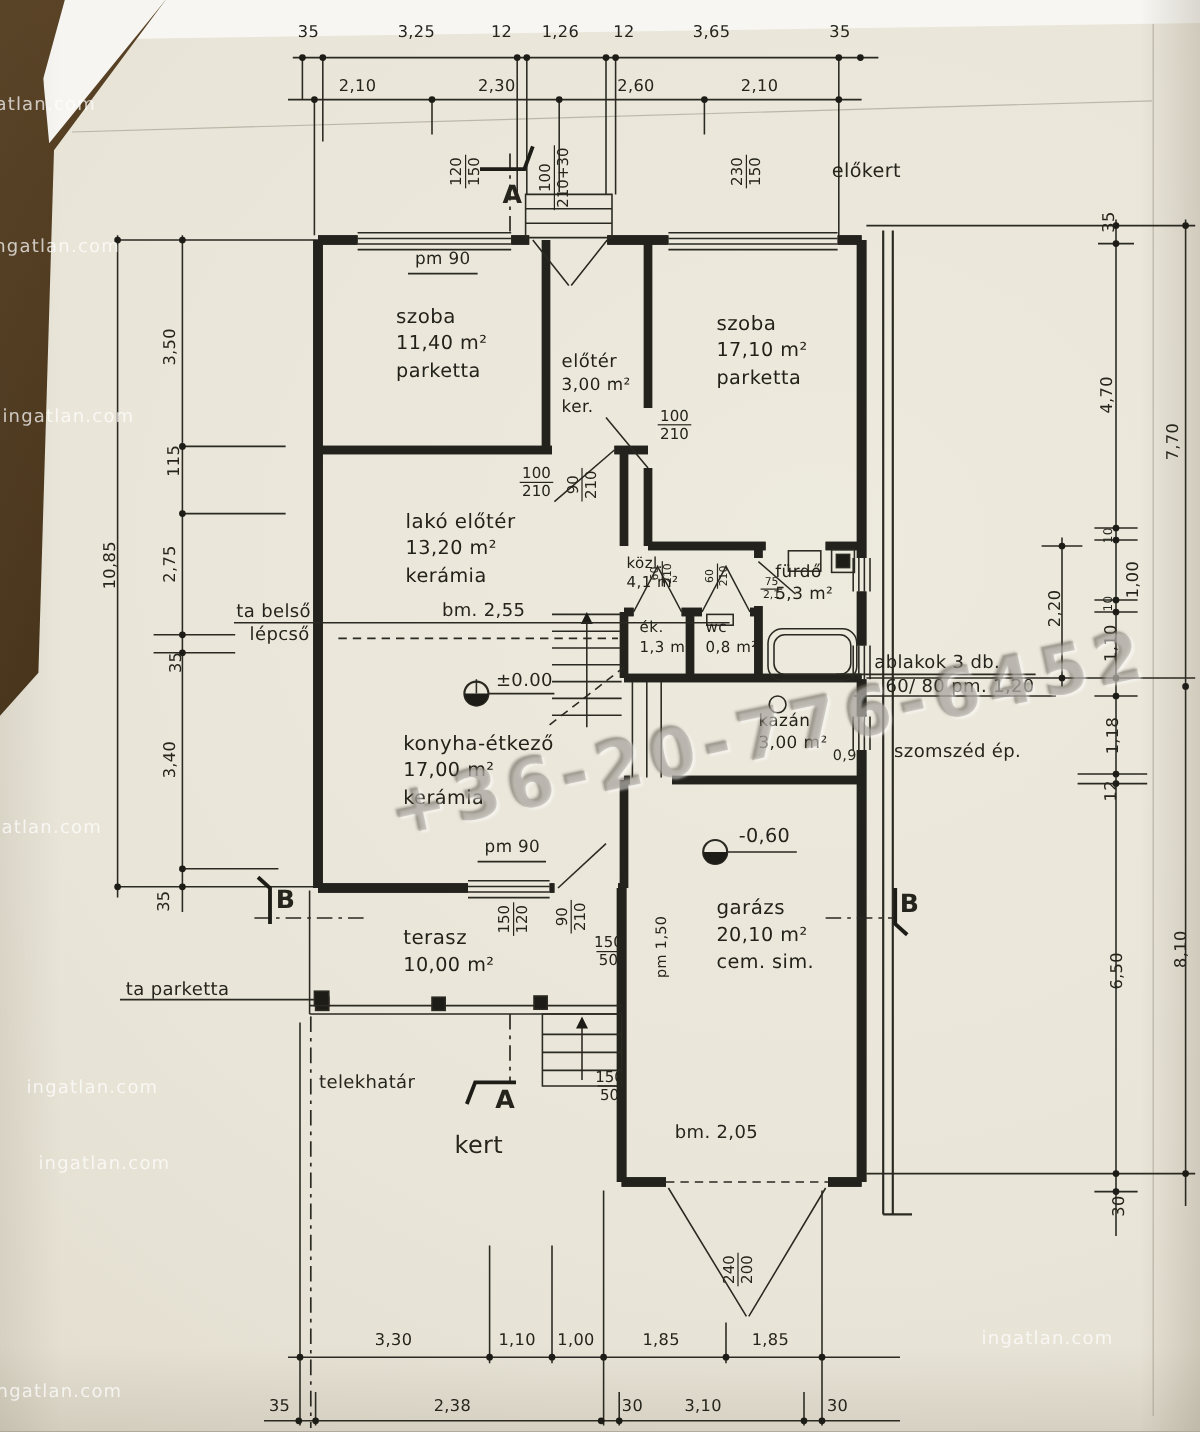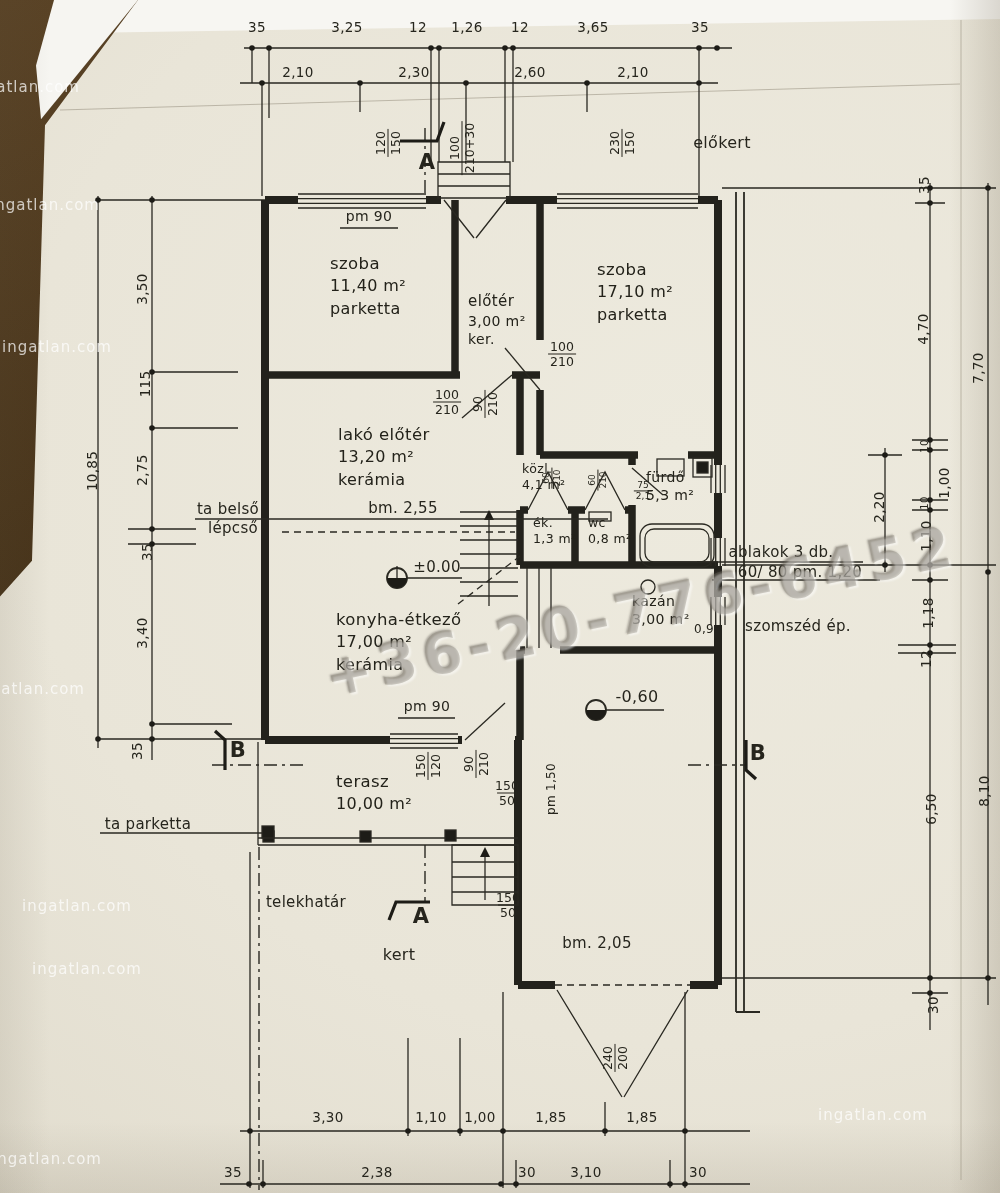--- a/index.html
+++ b/index.html
@@ -286,24 +286,29 @@
   </div>
   <div class="room" style="left:336px;top:608px">
     <div class="rname">konyha-étkező</div>
     <div>17,00 m²</div>
     <div>kerámia</div>
   </div>
   <div class="room" style="left:336px;top:770px">
     <div class="rname">terasz</div>
     <div>10,00 m²</div>
   </div>
+  <div class="room" style="left:597px;top:745px">
+    <div class="rname">garázs</div>
+    <div>20,10 m²</div>
+    <div>cem. sim.</div>
+  </div>
   <span class="lbl" style="left:704px;top:629px;font-size:12px">0,9</span>
 
   <span class="lbl note" style="left:722px;top:142px;font-size:16px">előkert</span>
-  <span class="lbl note" style="left:399px;top:954px;font-size:16px">kert</span>
+  <span class="lbl note" style="left:399px;top:954px;font-size:20px">kert</span>
   <span class="lbl note" style="left:306px;top:902px">telekhatár</span>
   <span class="lbl note" style="left:148px;top:824px">ta parketta</span>
   <span class="lbl note" style="left:228px;top:509px">ta belső</span>
   <span class="lbl note" style="left:233px;top:528px">lépcső</span>
   <span class="lbl note" style="left:798px;top:626px">szomszéd ép.</span>
   <span class="lbl note" style="left:781px;top:552px">ablakok  3 db.</span>
   <span class="lbl note" style="left:800px;top:572px">60/ 80 pm. 1,20</span>
   <span class="lbl note" style="left:437px;top:567px">±0.00</span>
   <span class="lbl note" style="left:637px;top:696px;font-size:16px">-0,60</span>
   <span class="lbl note" style="left:403px;top:508px">bm.  2,55</span>

